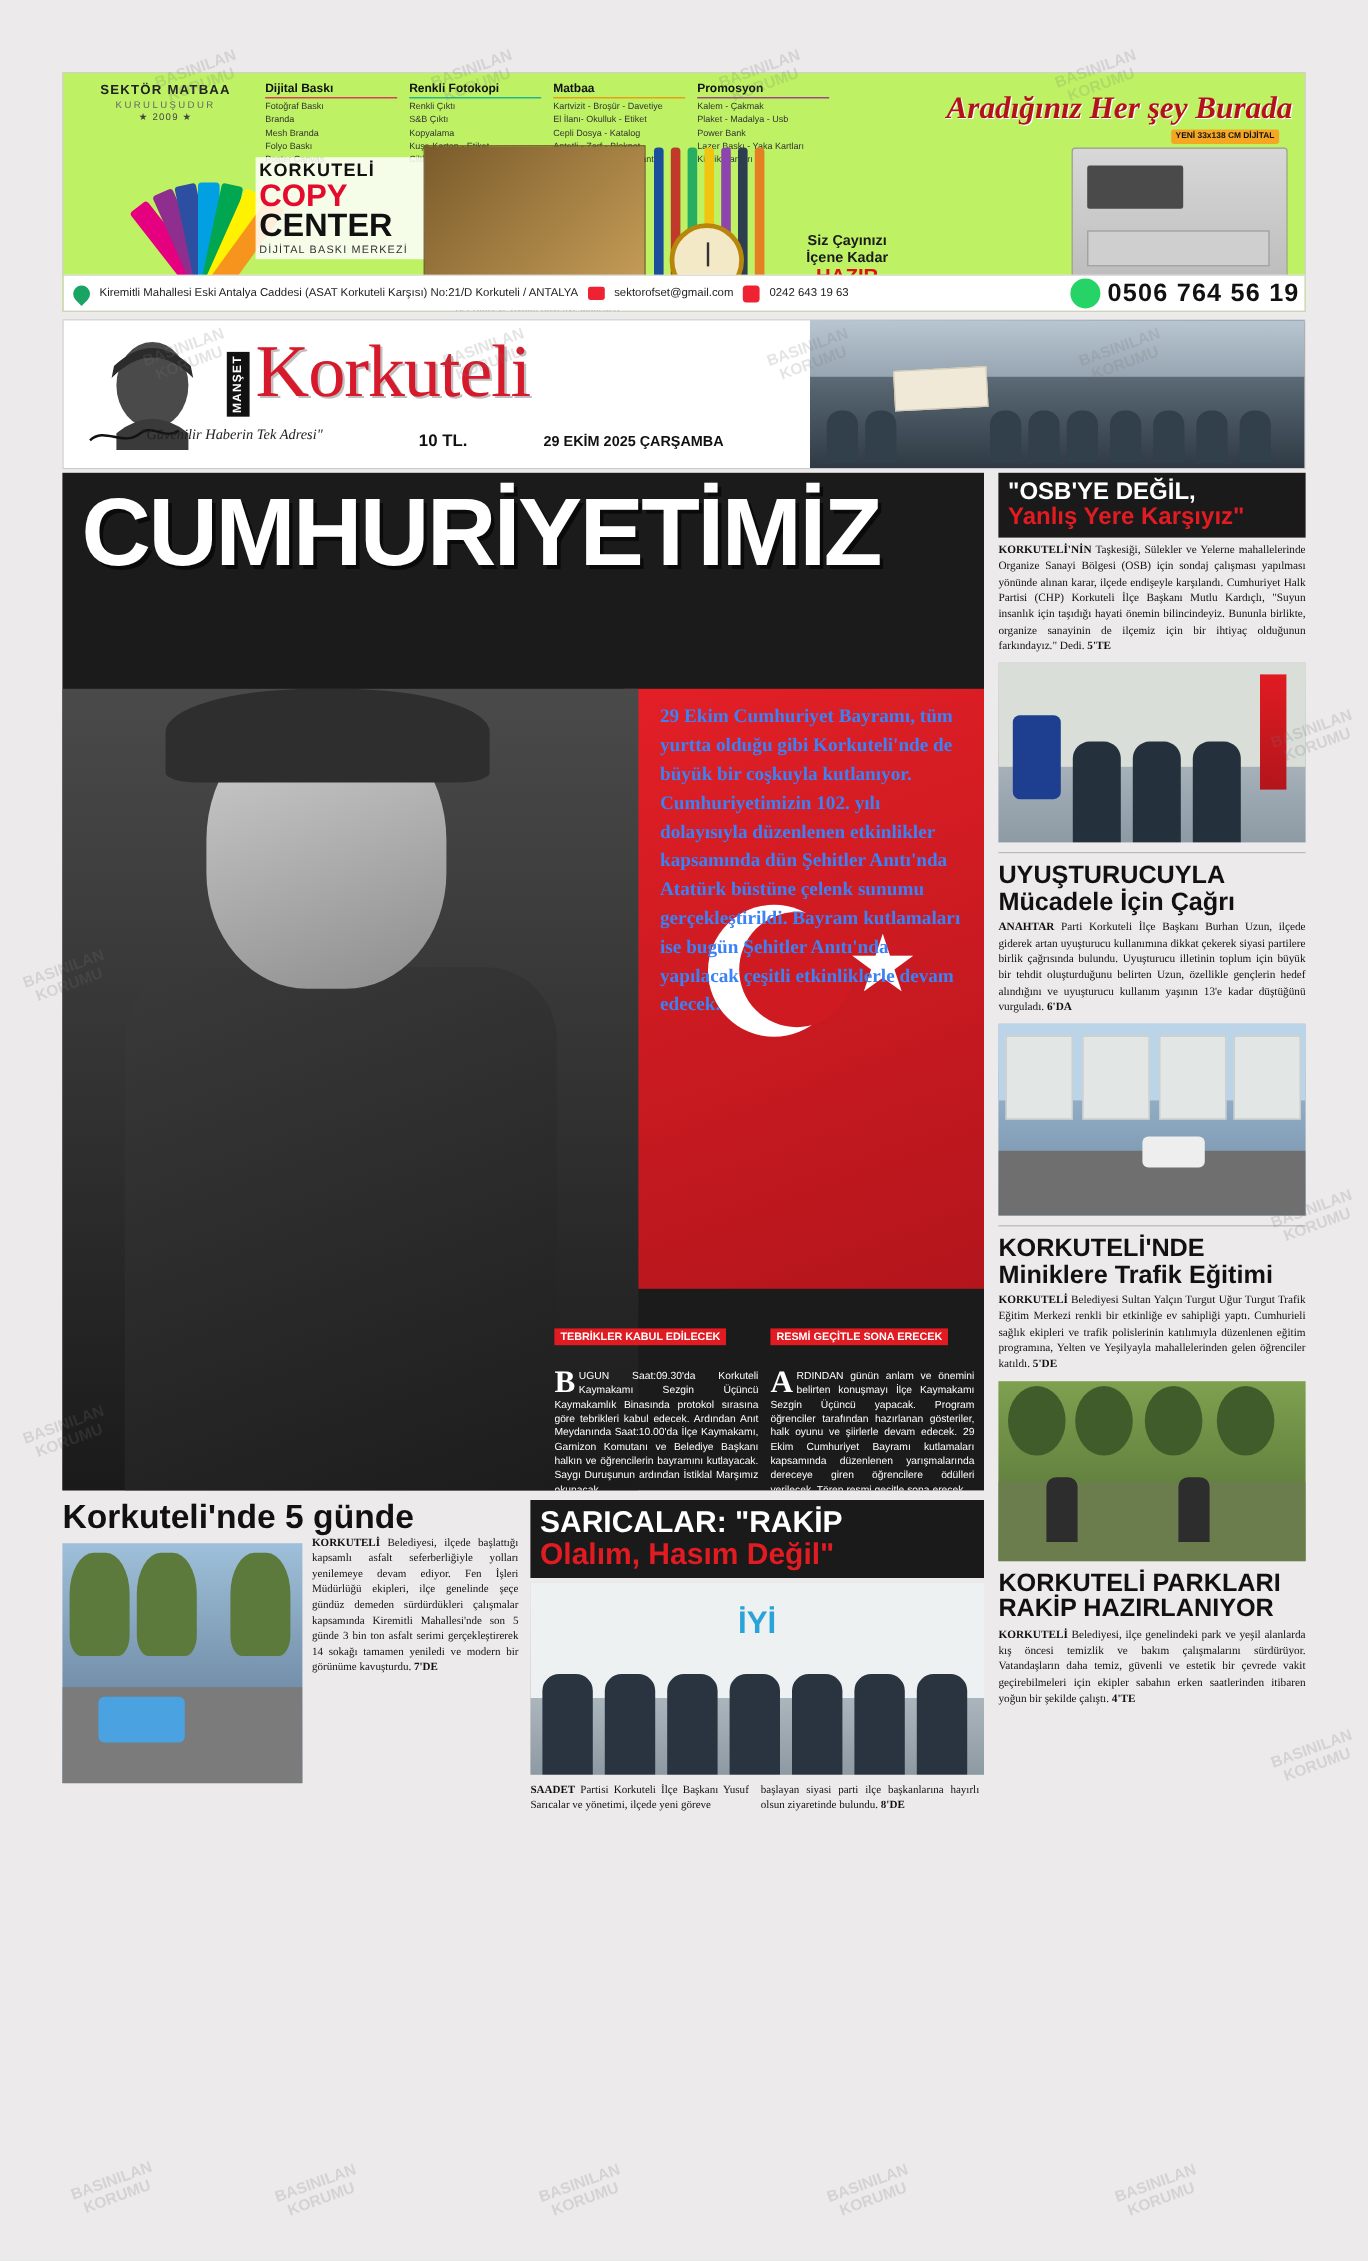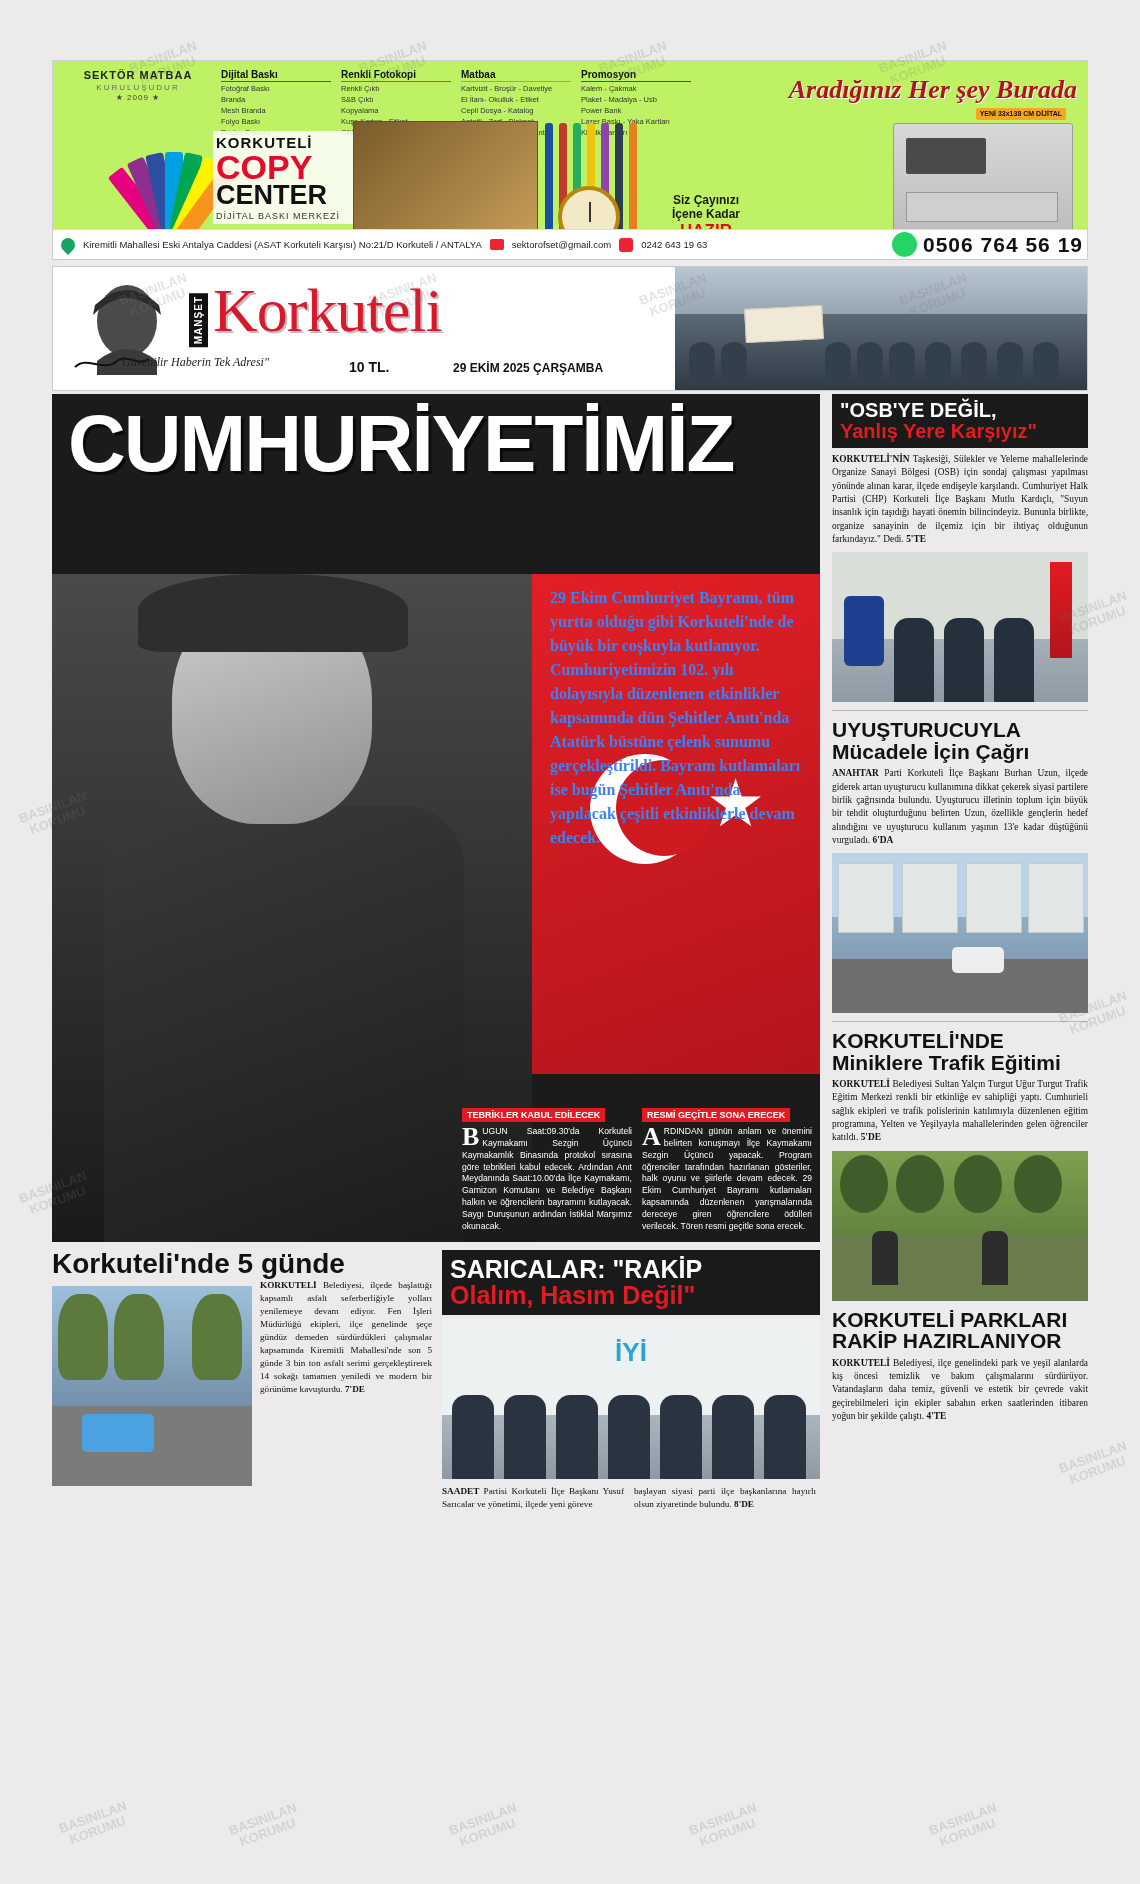--- a/index.html
+++ b/index.html
@@ -55,21 +55,21 @@
     position: absolute; right: 10px; top: 14px;
     font-size: 26px; font-weight: bold; color: #b4121b;
     font-style: italic; font-family: "Liberation Serif", serif;
     text-shadow: 1px 1px 0 #fff;
   }
   .copycenter {
     position: absolute; left: 160px; top: 70px; width: 160px;
     background: rgba(255,255,255,0.85); padding: 3px;
   }
   .cc-1 { font-size: 15px; font-weight: bold; color: #111; letter-spacing: 1px;}
-  .cc-2 { font-size: 34px; font-weight: bold; color: #e40b2e; line-height: 0.95; }
+  .cc-2 { font-size: 26px; font-weight: bold; color: #e40b2e; line-height: 0.95; }
   .cc-3 { font-size: 27px; font-weight: bold; color: #111; line-height: 0.95; }
   .cc-4 { font-size: 9px; color: #333; letter-spacing: 1px; margin-top:2px;}
   .fan {
     position: absolute; left: 52px; top: 72px; width: 120px; height: 115px;
   }
   .fan i { position:absolute; bottom:0; left:50%; width: 18px; height: 96px;
     transform-origin: bottom center; border-radius: 3px 3px 0 0;}
   .prn {
     position: absolute; right: 14px; top: 62px; width: 180px; height: 110px;
     background: linear-gradient(180deg,#d8d8d8,#bdbdbd);
@@ -185,21 +185,21 @@
     font-size:16px; line-height:1.5; color:#3b82f6; font-weight:bold;
     font-family:"Liberation Serif", serif;
   }
   .sub-row {
     position:absolute; left:410px; bottom:8px; width:350px; height:130px;
     display:flex; gap:10px;
   }
   .sub-col { width:170px; }
   .sub-tag {
     display:inline-block; background:#e11b22; color:#fff;
-    font-size:9px; font-weight:bold; padding:2px 5px; margin-bottom:4px;
+    font-size:9px; font-weight:bold; padding:2px 5px; margin-bottom:20px;
   }
   .sub-body { font-size:8.6px; line-height:1.38; color:#fff; text-align:justify;}
   .sub-body .drop {
     float:left; font-size:26px; font-weight:bold; line-height:0.82;
     padding-right:3px; color:#fff; font-family:"Liberation Serif",serif;
   }
   
   .rcol { position:absolute; right:0; top:0; width:256px; }
   .osb-head {
     background:#1a1a1a; padding:6px 8px;

